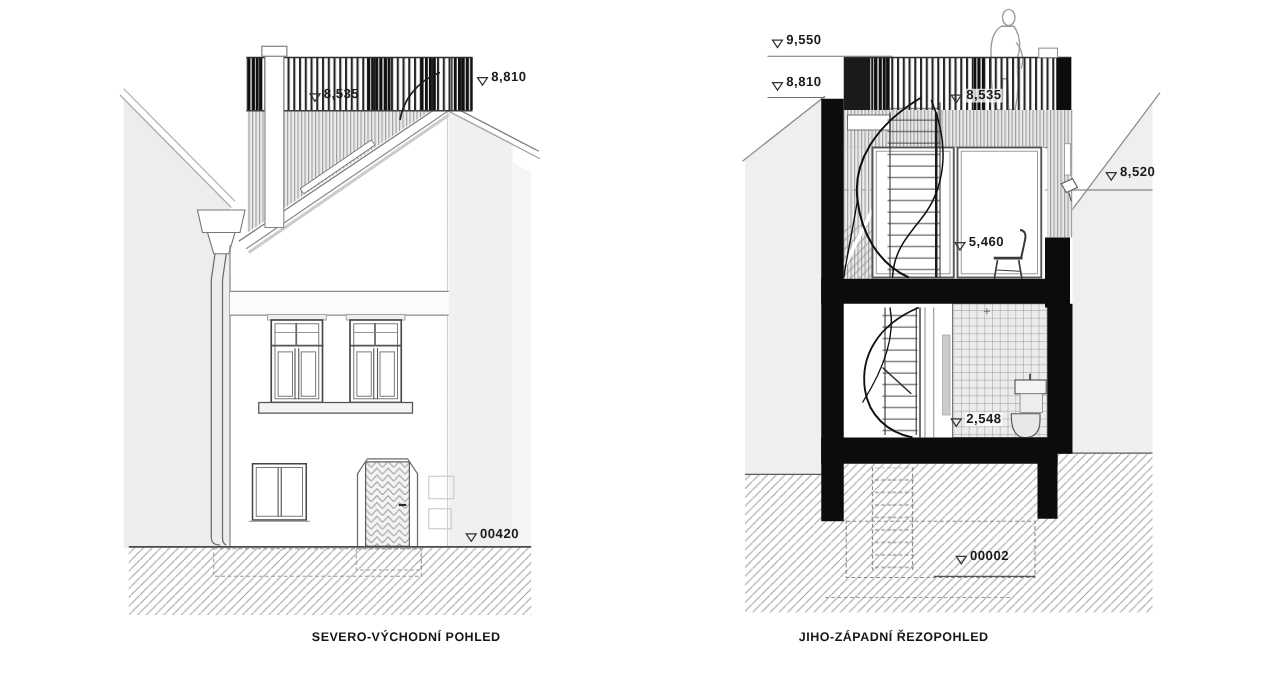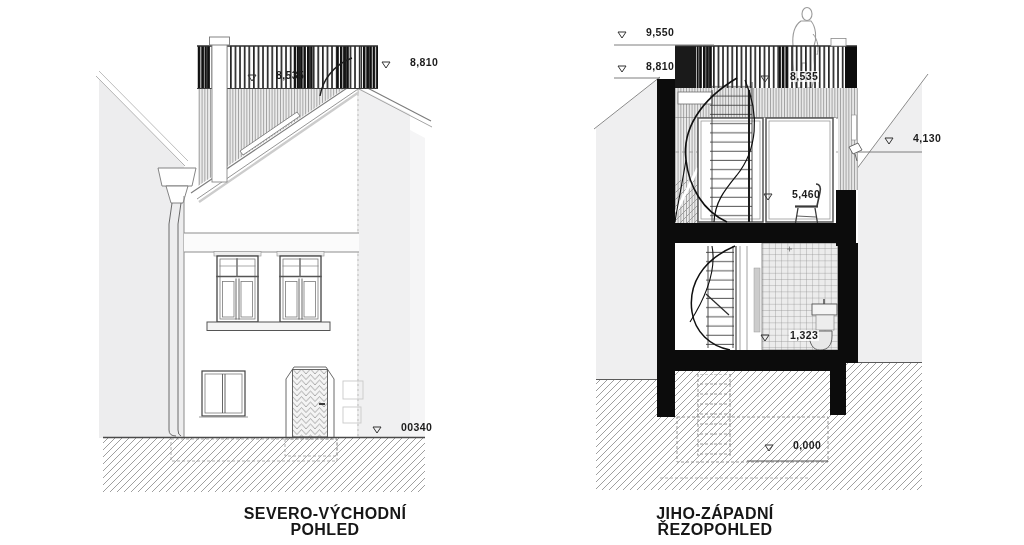--- a/index.html
+++ b/index.html
@@ -1,24 +1,24 @@
 <!DOCTYPE html>
 <html><head>
 <meta charset="utf-8">
 <style>
   html,body{margin:0;padding:0;background:#fff;}
   body{width:1024px;height:545px;position:relative;overflow:hidden;
        font-family:"Liberation Sans","DejaVu Sans",sans-serif;}
   #sheet{position:absolute;left:0;top:0;width:1024px;height:545px;}
-  .lvl{position:absolute;display:flex;align-items:flex-end;gap:19px;
+  .lvl{position:absolute;display:flex;align-items:flex-end;gap:2px;
        font-size:10.5px;font-weight:700;letter-spacing:.4px;color:#1c1c1c;
        white-space:nowrap;line-height:1;}
   .lvl svg{display:block;margin-bottom:-1px;}
   .lvl.halo span{background:rgba(255,255,255,.78);padding:0 1px;}
-  .title{position:absolute;font-size:16px;font-weight:700;letter-spacing:.4px;
+  .title{position:absolute;font-size:10px;font-weight:700;letter-spacing:.4px;
          color:#161616;text-align:center;line-height:1;}
 </style>
 </head>
 <body>
 
 <svg id="sheet" viewBox="0 0 1024 545" xmlns="http://www.w3.org/2000/svg">
   <defs>
     <pattern id="hatch" width="7" height="7" patternUnits="userSpaceOnUse">
       <path d="M-1,8 L8,-1 M0,7 L7,0" stroke="#9b9b9b" stroke-width="0.8" fill="none"></path>
     </pattern>
@@ -318,21 +318,21 @@
 <div class="lvl" style="left:381px;top:57px">
   <svg width="10" height="8" viewBox="0 0 10 8">
       <path d="M1,1 L9,1 L5,7 Z" fill="none" stroke="#333" stroke-width="1"></path>
     </svg>
   <span>8,810</span>
 </div>
 <div class="lvl" style="left:372px;top:422px">
   <svg width="10" height="8" viewBox="0 0 10 8">
       <path d="M1,1 L9,1 L5,7 Z" fill="none" stroke="#333" stroke-width="1"></path>
     </svg>
-  <span>00340</span>
+  <span>00420</span>
 </div>
 
 <div class="lvl" style="left:617px;top:27px">
   <svg width="10" height="8" viewBox="0 0 10 8">
       <path d="M1,1 L9,1 L5,7 Z" fill="none" stroke="#333" stroke-width="1"></path>
     </svg>
   <span>9,550</span>
 </div>
 <div class="lvl" style="left:617px;top:61px">
   <svg width="10" height="8" viewBox="0 0 10 8">
@@ -343,35 +343,35 @@
 <div class="lvl halo" style="left:760px;top:71px">
   <svg width="10" height="8" viewBox="0 0 10 8">
       <path d="M1,1 L9,1 L5,7 Z" fill="none" stroke="#333" stroke-width="1"></path>
     </svg>
   <span>8,535</span>
 </div>
 <div class="lvl" style="left:884px;top:133px">
   <svg width="10" height="8" viewBox="0 0 10 8">
       <path d="M1,1 L9,1 L5,7 Z" fill="none" stroke="#333" stroke-width="1"></path>
     </svg>
-  <span>4,130</span>
+  <span>8,520</span>
 </div>
 <div class="lvl" style="left:763px;top:189px">
   <svg width="10" height="8" viewBox="0 0 10 8">
       <path d="M1,1 L9,1 L5,7 Z" fill="none" stroke="#333" stroke-width="1"></path>
     </svg>
   <span>5,460</span>
 </div>
 <div class="lvl halo" style="left:760px;top:330px">
   <svg width="10" height="8" viewBox="0 0 10 8">
       <path d="M1,1 L9,1 L5,7 Z" fill="none" stroke="#333" stroke-width="1"></path>
     </svg>
-  <span>1,323</span>
+  <span>2,548</span>
 </div>
 <div class="lvl" style="left:764px;top:440px">
   <svg width="10" height="8" viewBox="0 0 10 8">
       <path d="M1,1 L9,1 L5,7 Z" fill="none" stroke="#333" stroke-width="1"></path>
     </svg>
-  <span>0,000</span>
+  <span>00002</span>
 </div>
 
 <div class="title" style="left:230px;top:506px;width:190px">SEVERO-VÝCHODNÍ POHLED</div>
 <div class="title" style="left:620px;top:506px;width:190px">JIHO-ZÁPADNÍ ŘEZOPOHLED</div>
 
 </body></html>

